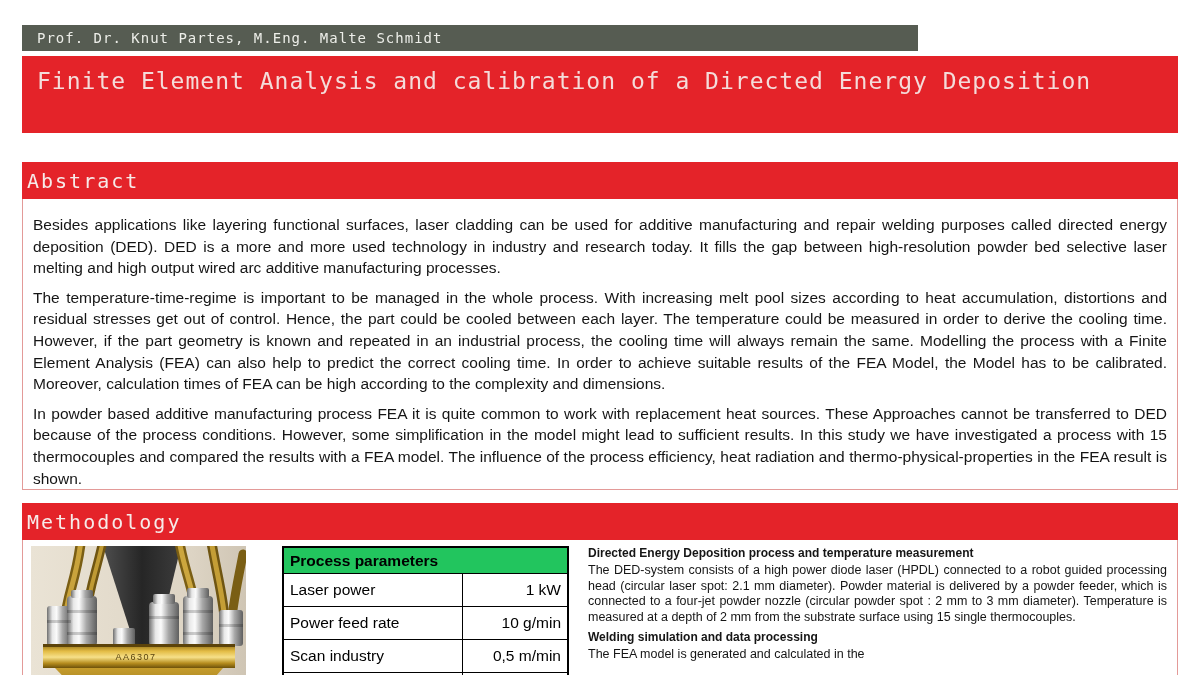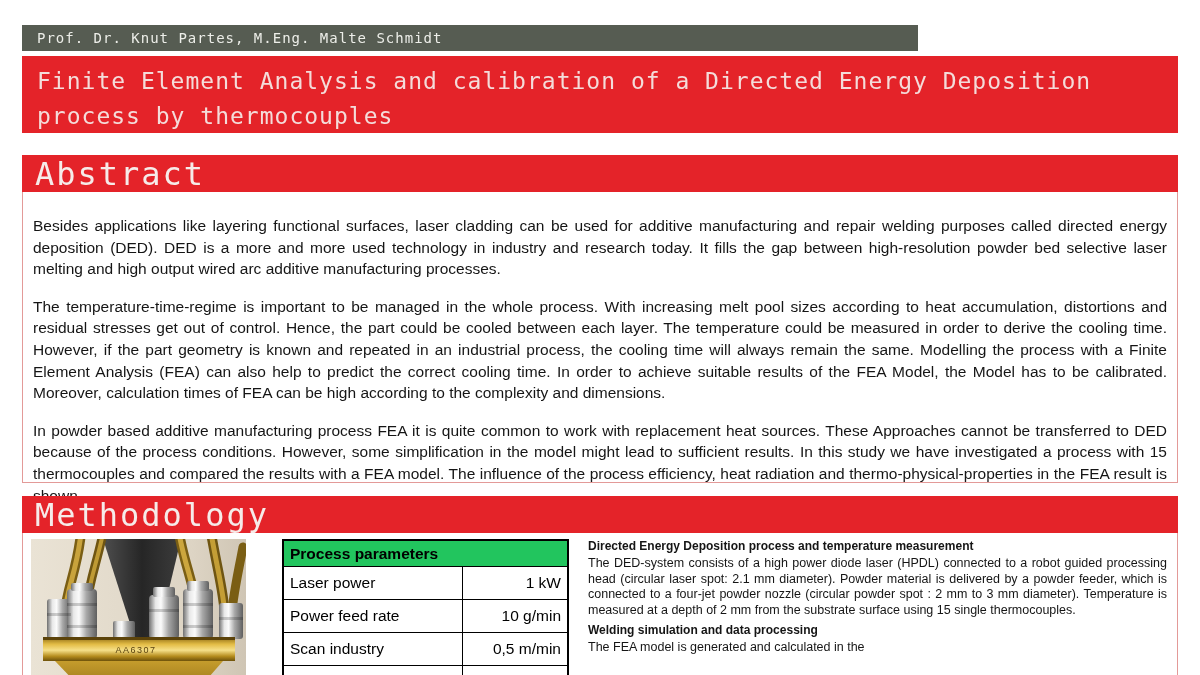--- a/index.html
+++ b/index.html
@@ -18,32 +18,32 @@
   .title-bar {
     position:absolute; left:22px; top:56px; width:1156px; height:77px;
     background:#e42329; color:#f4dcda;
     font-family:"DejaVu Sans Mono", monospace; font-size:23px; letter-spacing:1px;
     padding:8px 0 16px 15px; box-sizing:border-box; line-height:35px; white-space:nowrap;
   }
   
   .section { position:absolute; left:22px; width:1156px; }
   .section-bar {
     height:37px; background:#e42329; color:#f6ebe9;
-    font-family:"DejaVu Sans Mono", monospace; font-size:32px; letter-spacing:2px;
-    display:flex; align-items:center; padding-left:13px; box-sizing:border-box;
+    font-family:"DejaVu Sans Mono", monospace; font-size:20px; letter-spacing:2px;
+    display:flex; align-items:center; padding-left:5px; box-sizing:border-box;margin-top:7px;
   }
   .section-body {
     border:1px solid #e39a98; border-top:none; box-sizing:border-box; background:#fff;
   }
   .abstract-section { top:155px; }
   .abstract-body {
     height:291px; padding:7px 10px 0 10px;
     font-size:15.5px; line-height:21.6px; text-align:justify; color:#151515;
   }
-  .abstract-body p { margin:16px 0 8px 0; }
+  .abstract-body p { margin:8px 0 8px 0; }
   .methodology-section { top:496px; }
   .methodology-body {
     height:300px; padding:6px 8px 0 8px; display:flex; align-items:flex-start;
   }
   
   .nozzle-photo {
     position:relative; width:215px; height:300px; flex:0 0 215px; overflow:hidden;
   }
   .nozzle-photo svg { display:block; }
   
@@ -73,21 +73,20 @@
 <body>
 
 <div class="page">
 
   <div class="author-bar">
     <span>Prof. Dr. Knut Partes, M.Eng. Malte Schmidt</span>
   </div>
 
   <div class="title-bar">
     <div>Finite Element Analysis and calibration of a Directed Energy Deposition</div>
-    <div>process by thermocouples</div>
   </div>
 
   <section class="section abstract-section">
     <div class="section-bar">
       <span>Abstract</span>
     </div>
     <div class="section-body abstract-body">
       <p>Besides applications like layering functional surfaces, laser cladding can be used for additive manufacturing and repair welding purposes called directed energy deposition (DED). DED is a more and more used technology in industry and research today. It fills the gap between high-resolution powder bed selective laser melting and high output wired arc additive manufacturing processes.</p>
       <p>The temperature-time-regime is important to be managed in the whole process. With increasing melt pool sizes according to heat accumulation, distortions and residual stresses get out of control. Hence, the part could be cooled between each layer. The temperature could be measured in order to derive the cooling time. However, if the part geometry is known and repeated in an industrial process, the cooling time will always remain the same. Modelling the process with a Finite Element Analysis (FEA) can also help to predict the correct cooling time. In order to achieve suitable results of the FEA Model, the Model has to be calibrated. Moreover, calculation times of FEA can be high according to the complexity and dimensions.</p>
       <p>In powder based additive manufacturing process FEA it is quite common to work with replacement heat sources. These Approaches cannot be transferred to DED because of the process conditions. However, some simplification in the model might lead to sufficient results. In this study we have investigated a process with 15 thermocouples and compared the results with a FEA model. The influence of the process efficiency, heat radiation and thermo-physical-properties in the FEA result is shown.</p>

